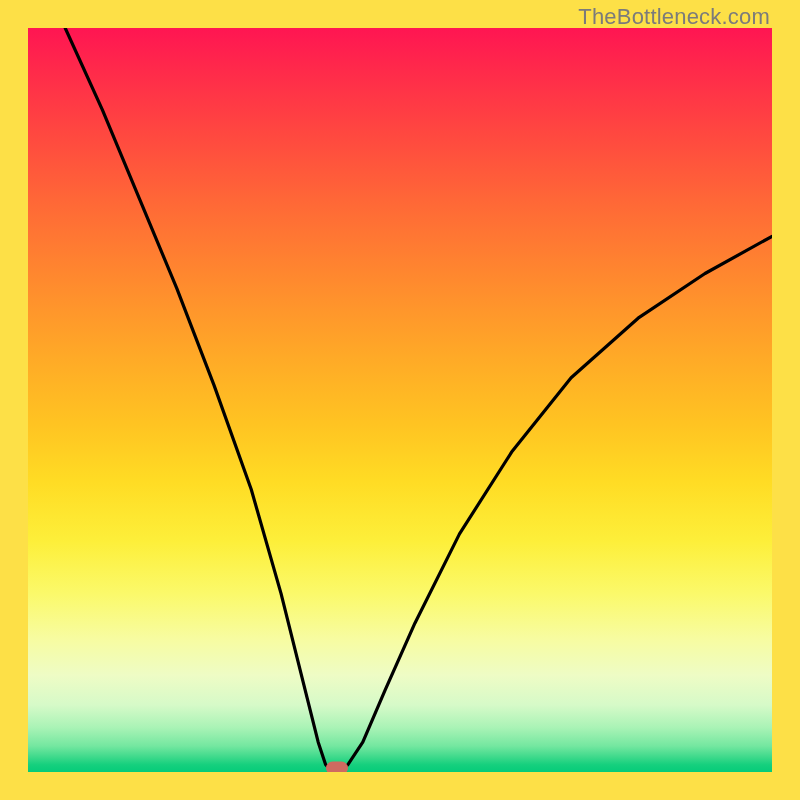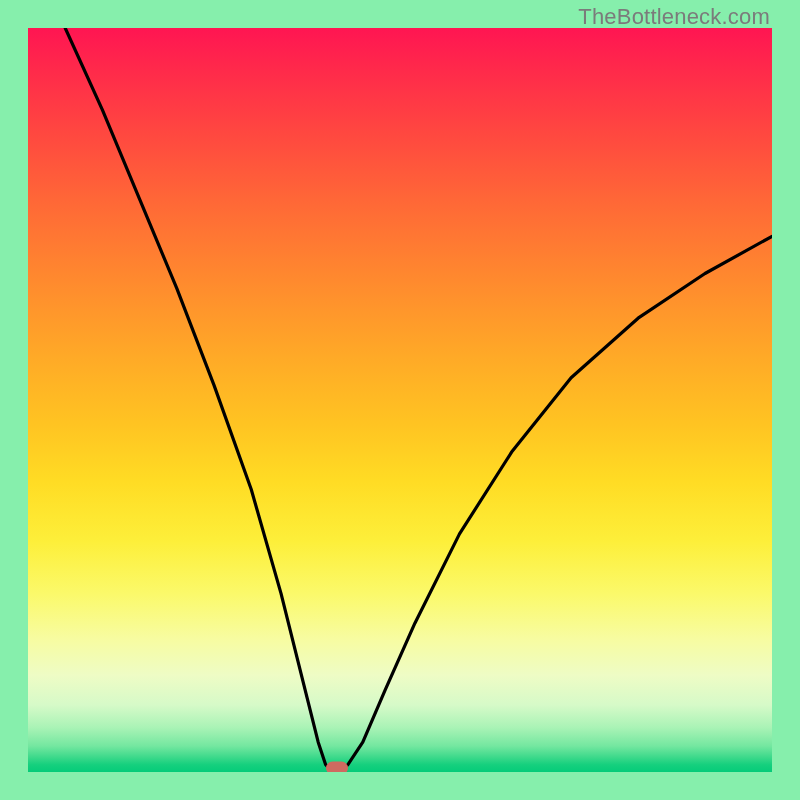--- a/index.html
+++ b/index.html
@@ -7,21 +7,21 @@
     padding: 0;
     width: 800px;
     height: 800px;
     background: #000;
     overflow: hidden;
     font-family: Arial, Helvetica, sans-serif;
   }
   .frame {
     position: absolute;
     inset: 0;
-    background: #86efac;
+    background: #fde047;
   }
   .plot-area {
     position: absolute;
     left: 28px;
     top: 28px;
     width: 744px;
     height: 744px;
     overflow: hidden;
   }
   

